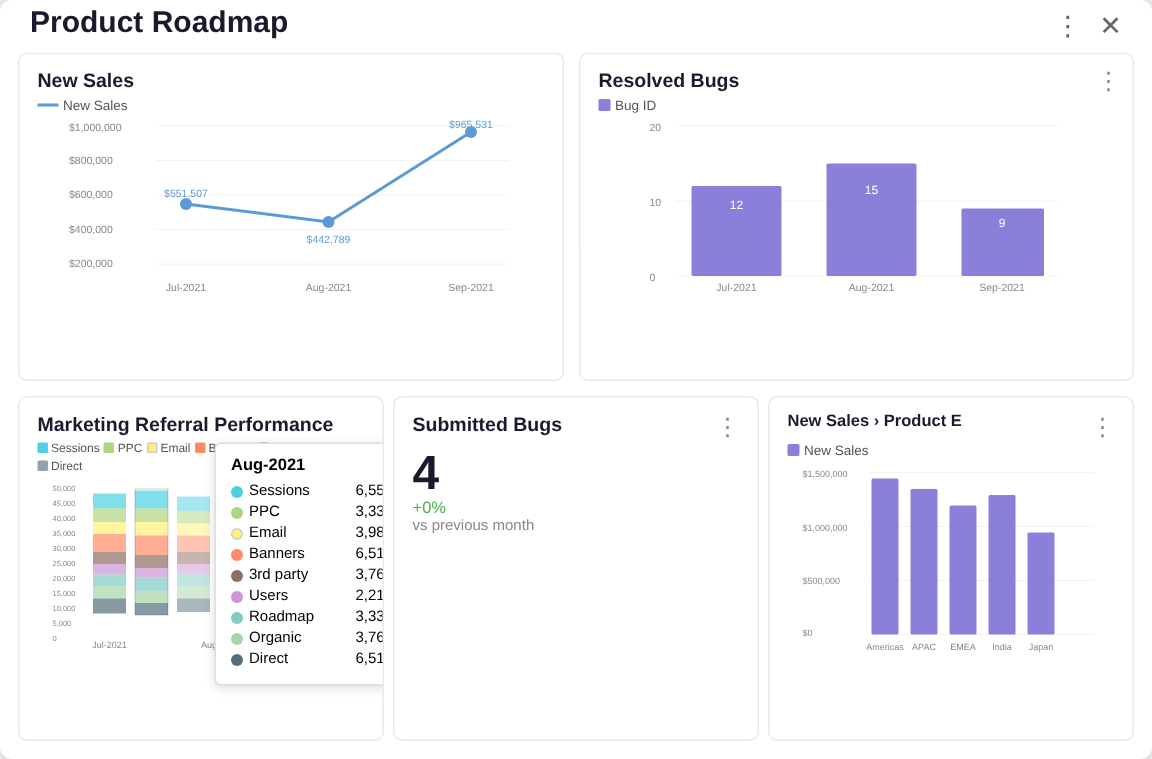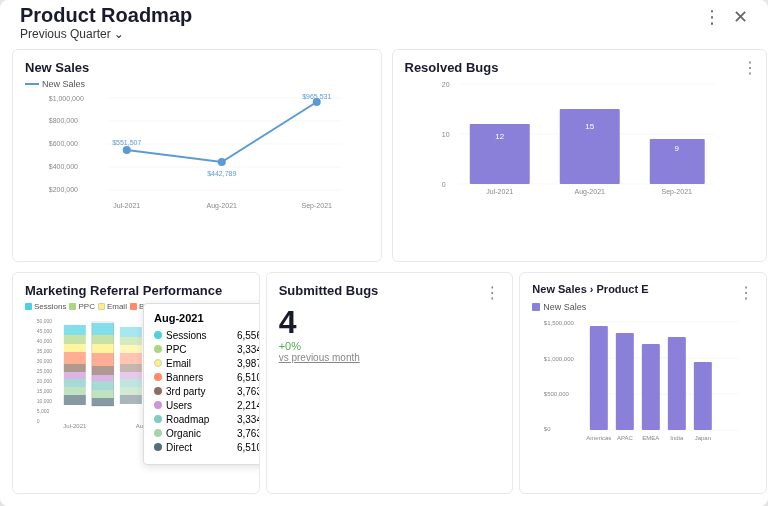--- a/index.html
+++ b/index.html
@@ -58,21 +58,21 @@
       font-size: 18px;
       line-height: 1;
     }
     .content-grid {
       display: grid;
       grid-template-columns: 1fr 1fr;
       grid-template-rows: auto auto;
       gap: 4px;
       flex: 1;
       overflow: hidden;
-      padding: 0 1px 12px 12px;
+      padding: 0 12px 12px 12px;
     }
     .panel {
       background: #fff;
       border: 1px solid #e8e8e8;
       border-radius: 6px;
       padding: 10px 12px;
       position: relative;
       overflow: hidden;
     }
     .panel-title {
@@ -155,21 +155,20 @@
       line-height: 1;
       margin: 4px 0 2px;
     }
     .kpi-delta {
       font-size: 11px;
       color: #4caf50;
     }
     .kpi-label {
       font-size: 10px;
       color: #888;
-      text-decoration: underline;
     }
 
     
     .marketing-legend {
       display: flex;
       flex-wrap: wrap;
       gap: 3px;
       margin-bottom: 4px;
     }
     .marketing-legend-item {
@@ -228,24 +227,20 @@
     }
   </style>
 </head>
 <body>
 
 <div class="dashboard">
 
   <div class="header">
     <div class="header-left">
       <h1>Product Roadmap</h1>
-      <div class="filter-value">
-        <span>Previous Quarter</span>
-        <span>⌄</span>
-      </div>
     </div>
     <div class="header-right">
       <span class="icon-btn">⋮</span>
       <span class="icon-btn">✕</span>
     </div>
   </div>
 
   <div class="content-grid">
 
     <div class="panel panel-new-sales">
@@ -283,20 +278,26 @@
 
         <text x="80" y="52" font-size="7" fill="#5b9bd5" text-anchor="middle">$551,507</text>
         <text x="175" y="83" font-size="7" fill="#5b9bd5" text-anchor="middle">$442,789</text>
         <text x="270" y="6" font-size="7" fill="#5b9bd5" text-anchor="middle">$965,531</text>
       </svg>
     </div>
 
     <div class="panel panel-resolved-bugs">
       <div class="panel-title">Resolved Bugs</div>
       <span class="panel-menu">⋮</span>
+      <div class="legend">
+        <div class="legend-item">
+          <div class="legend-dot" style="background:#8b80d9;"></div>
+          <span>Bug ID</span>
+        </div>
+      </div>
       <svg width="100%" height="120" viewBox="0 0 280 120">
 
         <text x="2" y="8" font-size="7" fill="#888">20</text>
         <text x="2" y="58" font-size="7" fill="#888">10</text>
         <text x="2" y="108" font-size="7" fill="#888">0</text>
 
         <line x1="20" y1="5" x2="275" y2="5" stroke="#eee" stroke-width="0.5"></line>
         <line x1="20" y1="55" x2="275" y2="55" stroke="#eee" stroke-width="0.5"></line>
         <line x1="20" y1="105" x2="275" y2="105" stroke="#eee" stroke-width="0.5"></line>
 

